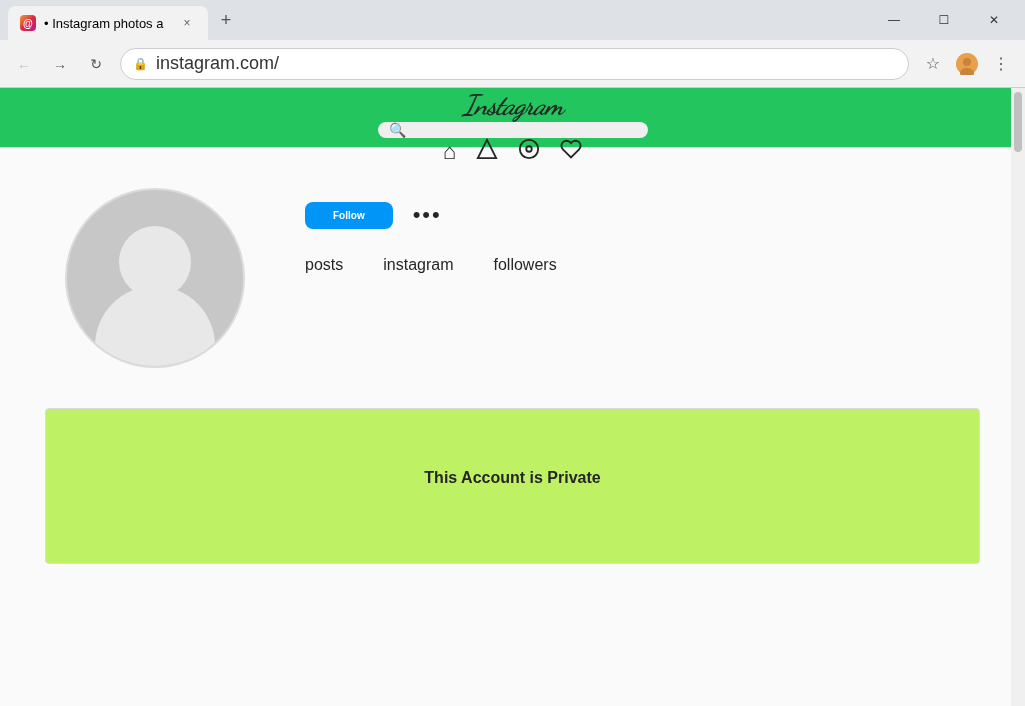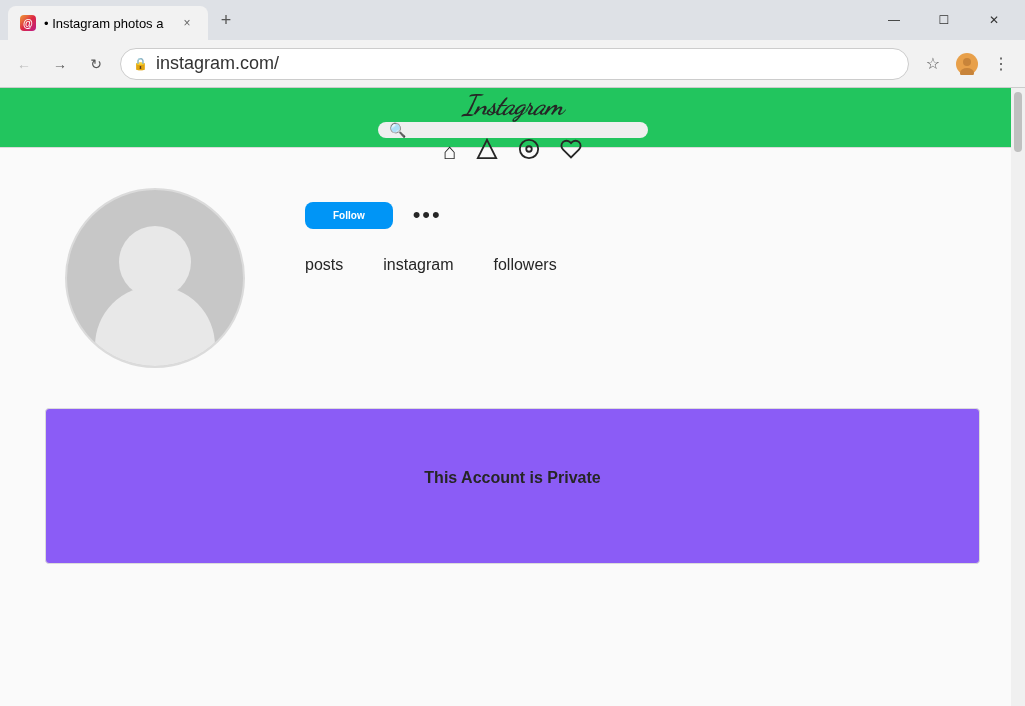--- a/index.html
+++ b/index.html
@@ -349,21 +349,21 @@
       color: #262626;
     }
 
     
     .private-box {
       max-width: 935px;
       margin: 20px auto;
       width: calc(100% - 40px);
       border: 1px solid #dbdbdb;
       border-radius: 4px;
-      background: #8b5cf6;
+      background: #bef264;
       padding: 60px 20px;
       text-align: center;
     }
 
     .private-title {
       font-size: 16px;
       font-weight: 600;
       color: #262626;
       margin-bottom: 16px;
     }

